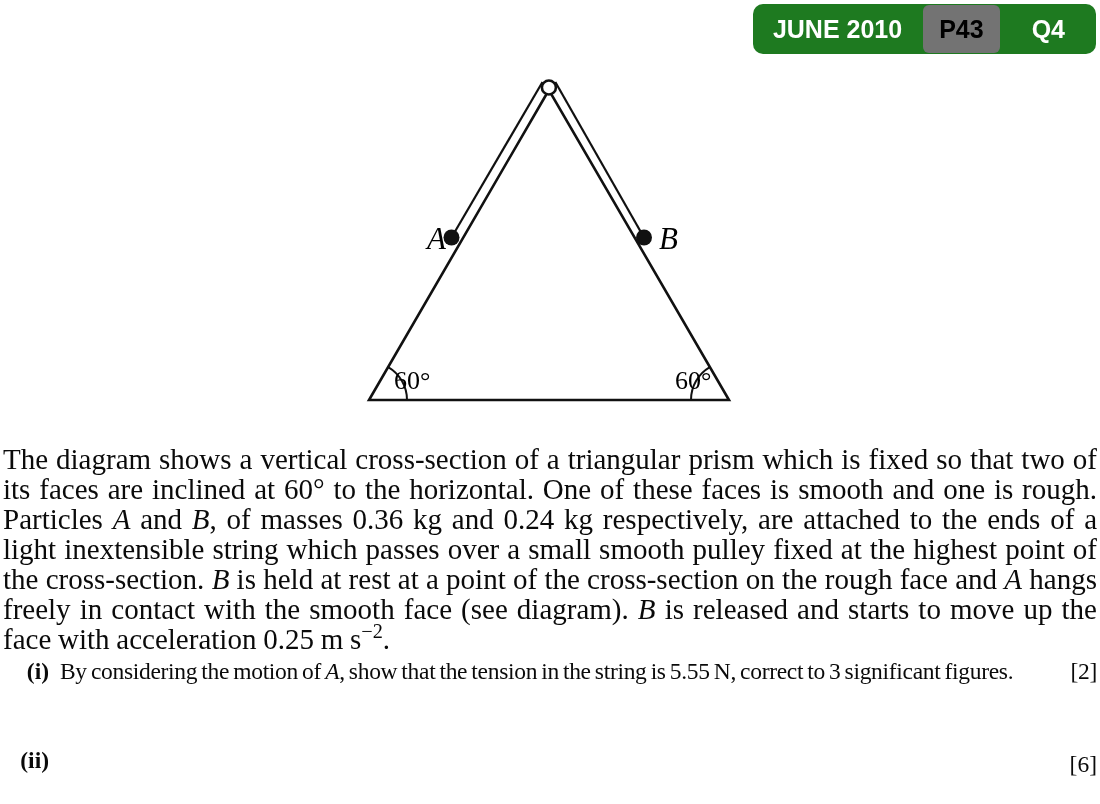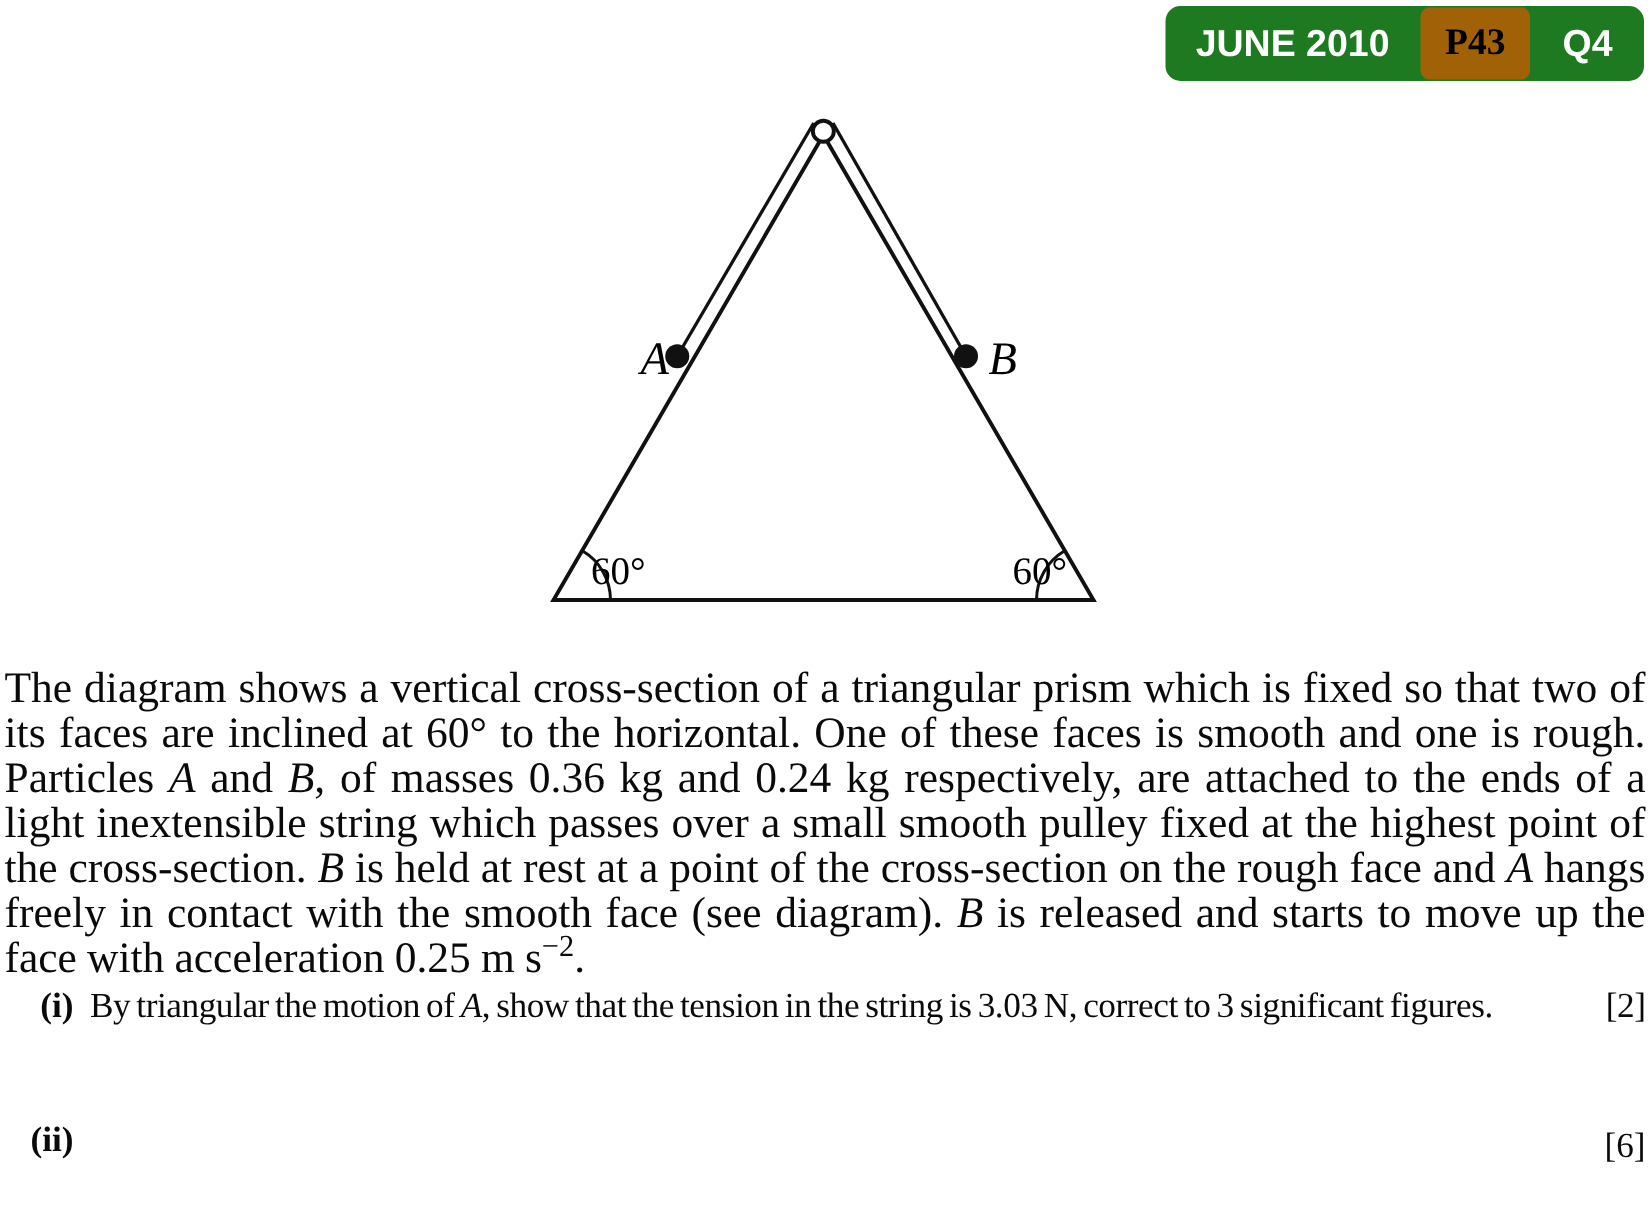--- a/index.html
+++ b/index.html
@@ -15,24 +15,24 @@
     display:flex;align-items:stretch;
     border-radius:10px;overflow:hidden;
     font-family:"Liberation Sans", sans-serif;
     font-weight:bold;font-size:25px;
   }
   .badge-seg{
     display:flex;align-items:center;justify-content:center;
     color:#ffffff;padding:12px 20px;white-space:nowrap;
   }
   .badge-seg.white{
-    background:#a16207;color:#000000;border-radius:6px;
-    margin:1px;padding:0 16px;font-family:Liberation Serif, serif;
+    background:#737373;color:#000000;border-radius:6px;
+    margin:1px;padding:0 16px;
   }
-  .badge-seg.q{padding:0 21px;}
+  .badge-seg.q{padding:0 31px;}
 
   
   .diagram-svg{position:absolute;left:0;top:0;width:1100px;height:432px;}
   .diagram-svg text{font-family:"Liberation Serif", serif;}
   .lbl-var{font-style:italic;font-size:31px;}
   .lbl-angle{font-size:26px;}
 
   
   .content{position:absolute;left:3px;width:1094px;}
   .para{
@@ -79,21 +79,21 @@
   <text x="394" y="389" text-anchor="start" class="lbl-angle">60°</text>
   <text x="675" y="389" text-anchor="start" class="lbl-angle">60°</text>
 </svg>
 
 <div class="content para"><span>The diagram shows a vertical cross-section of a triangular prism which is fixed so that two of its faces are inclined at 60° to the horizontal.  One of these faces is smooth and one is rough.  Particles </span><span class="seg-it">A</span><span> and </span><span class="seg-it">B</span><span>, of masses 0.36 kg and 0.24 kg respectively, are attached to the ends of a light inextensible string which passes over a small smooth pulley fixed at the highest point of the cross-section.  </span><span class="seg-it">B</span><span> is held at rest at a point of the cross-section on the rough face and </span><span class="seg-it">A</span><span> hangs freely in contact with the smooth face (see diagram).  </span><span class="seg-it">B</span><span> is released and starts to move up the face with acceleration 0.25 m s</span><span class="seg-sup">−2</span><span>.</span></div>
 
 <div class="content question q1">
   <div class="q-marker">(i)</div>
   <div class="q-text">
     <span class="marks-float">[2]</span>
-    <span><span>By triangular the motion of </span><span class="seg-it">A</span><span>, show that the tension in the string is 3.03 N, correct to 3 significant figures. </span></span>
+    <span><span>By considering the motion of </span><span class="seg-it">A</span><span>, show that the tension in the string is 5.55 N, correct to 3 significant figures. </span></span>
   </div>
 </div>
 
 <div class="content question q2">
   <div class="q-marker">(ii)</div>
   <div>
     <div class="marks-row">[6]</div>
   </div>
 </div>
 

